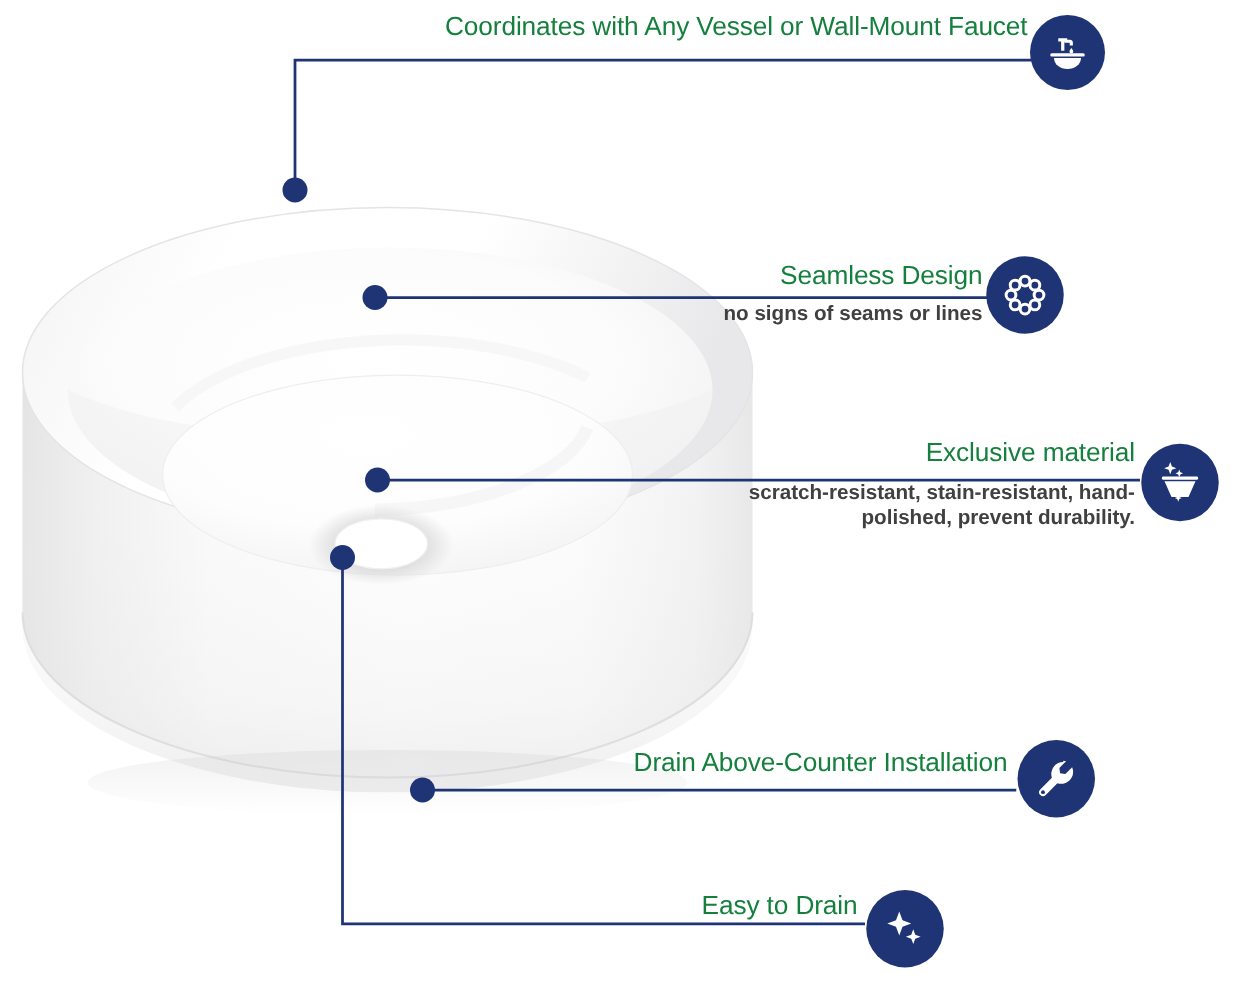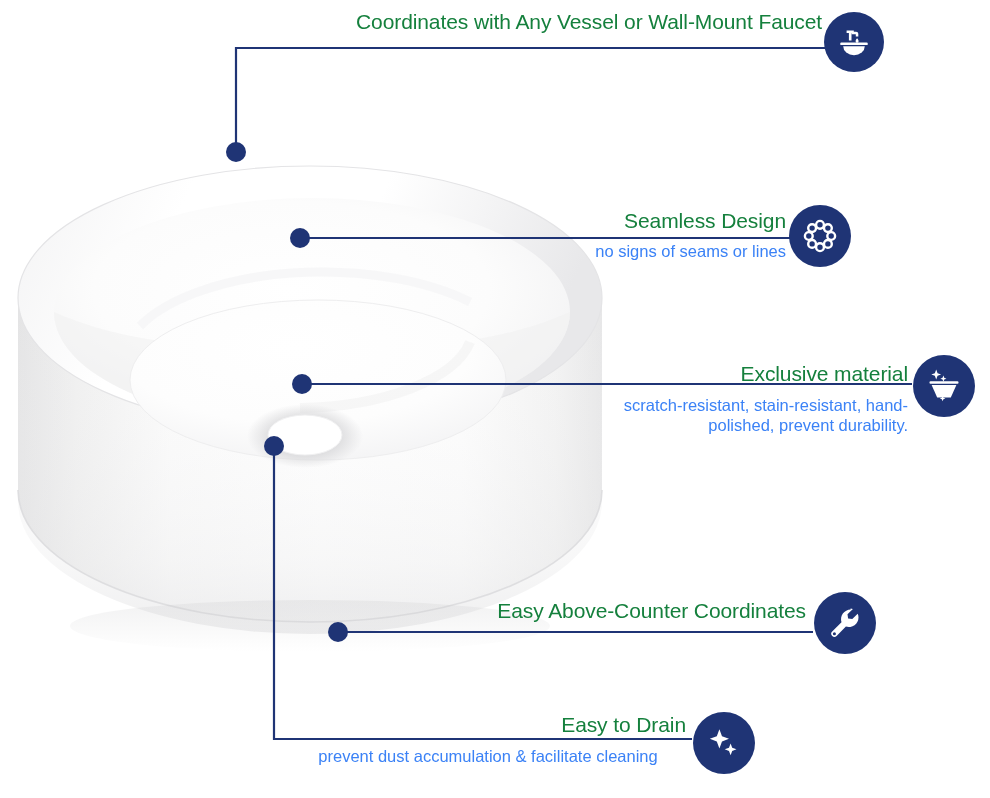--- a/index.html
+++ b/index.html
@@ -49,22 +49,22 @@
     font-size: 21px;
     line-height: 1.05;
     font-weight: 400;
     letter-spacing: -0.1px;
     white-space: nowrap;
     color: #15803d;
   }
   .callout .sub {
     font-size: 16.5px;
     line-height: 1.22;
-    font-weight: 400;
-    color: #3b82f6;
+    font-weight: 700;
+    color: #404040;
     margin-top: 5px;
     white-space: nowrap;
   }
   .callout .sub.two-line { white-space: normal; }
 
   
   .badge {
     position: absolute;
     border-radius: 50%;
     background: #1f3475;
@@ -209,21 +209,21 @@
         <circle cx="33.2" cy="22" r="3.9"></circle>
         <circle cx="29.9" cy="29.9" r="3.9"></circle>
         <circle cx="22" cy="33.2" r="3.9"></circle>
         <circle cx="14.1" cy="29.9" r="3.9"></circle>
         <circle cx="10.8" cy="22" r="3.9"></circle>
         <circle cx="14.1" cy="14.1" r="3.9"></circle>
       </g>
     </svg>
   </div>
 
-  <div class="callout" style="left:570px; top:352px; width:338px;margin-top:11px;">
+  <div class="callout" style="left:570px; top:352px; width:338px;">
     <div class="title">Exclusive material</div>
     <div class="sub two-line" style="margin-top:10px; text-align:right;">scratch-resistant, stain-resistant, hand-polished, prevent durability.</div>
   </div>
   <div class="badge" style="left:913px; top:355px; width:62px; height:62px;">
     <svg width="44" height="44" viewBox="0 0 44 44" aria-hidden="true">
       <g fill="#ffffff">
 
         <rect x="7.5" y="17.2" width="29" height="2.6" rx="1.1"></rect>
 
         <path d="M9.6 21h24.8l-5.6 12.6H15.2z"></path>
@@ -231,34 +231,33 @@
         <path d="M14.2 5.6l1.35 3.55 3.55 1.35-3.55 1.35-1.35 3.55-1.35-3.55-3.55-1.35 3.55-1.35z"></path>
 
         <path d="M21.4 11.6l0.85 2.2 2.2 0.85-2.2 0.85-0.85 2.2-0.85-2.2-2.2-0.85 2.2-0.85z"></path>
 
         <path d="M20.6 31.6l0.8 2.05 2.05 0.8-2.05 0.8-0.8 2.05-0.8-2.05-2.05-0.8 2.05-0.8z"></path>
       </g>
     </svg>
   </div>
 
   <div class="callout" style="left:430px; top:600px; width:376px;">
-    <div class="title">Easy Above-Counter Coordinates</div>
+    <div class="title">Drain Above-Counter Installation</div>
   </div>
   <div class="badge" style="left:814px; top:592px; width:62px; height:62px;">
     <svg width="42" height="42" viewBox="0 0 42 42" aria-hidden="true">
       <g fill="#ffffff">
         <path d="M26.6 7.6a9.6 9.6 0 0 0-9.1 12.6L8.2 29.5a3.1 3.1 0 0 0 0 4.4 3.1 3.1 0 0 0 4.4 0l9.3-9.3a9.6 9.6 0 0 0 12.6-9.1 9.6 9.6 0 0 0-0.8-3.8l-5.4 5.4-4.2-0.6-0.6-4.2 5.4-5.4a9.6 9.6 0 0 0-2.3-0.3z"></path>
         <circle cx="10.4" cy="31.7" r="1.55" fill="#1f3475"></circle>
       </g>
     </svg>
   </div>
 
   <div class="callout" style="left:290px; top:714px; width:396px;">
     <div class="title">Easy to Drain</div>
-    <div class="sub" style="margin-top:10px; text-align:center;">prevent dust accumulation &amp; facilitate cleaning</div>
   </div>
   <div class="badge" style="left:693px; top:712px; width:62px; height:62px;">
     <svg width="44" height="44" viewBox="0 0 44 44" aria-hidden="true">
       <g fill="#ffffff">
         <path d="M17.4 8.2l2.6 7.0 7.0 2.6-7.0 2.6-2.6 7.0-2.6-7.0-7.0-2.6 7.0-2.6z"></path>
         <path d="M28.6 22.4l1.6 4.3 4.3 1.6-4.3 1.6-1.6 4.3-1.6-4.3-4.3-1.6 4.3-1.6z"></path>
       </g>
     </svg>
   </div>
 

